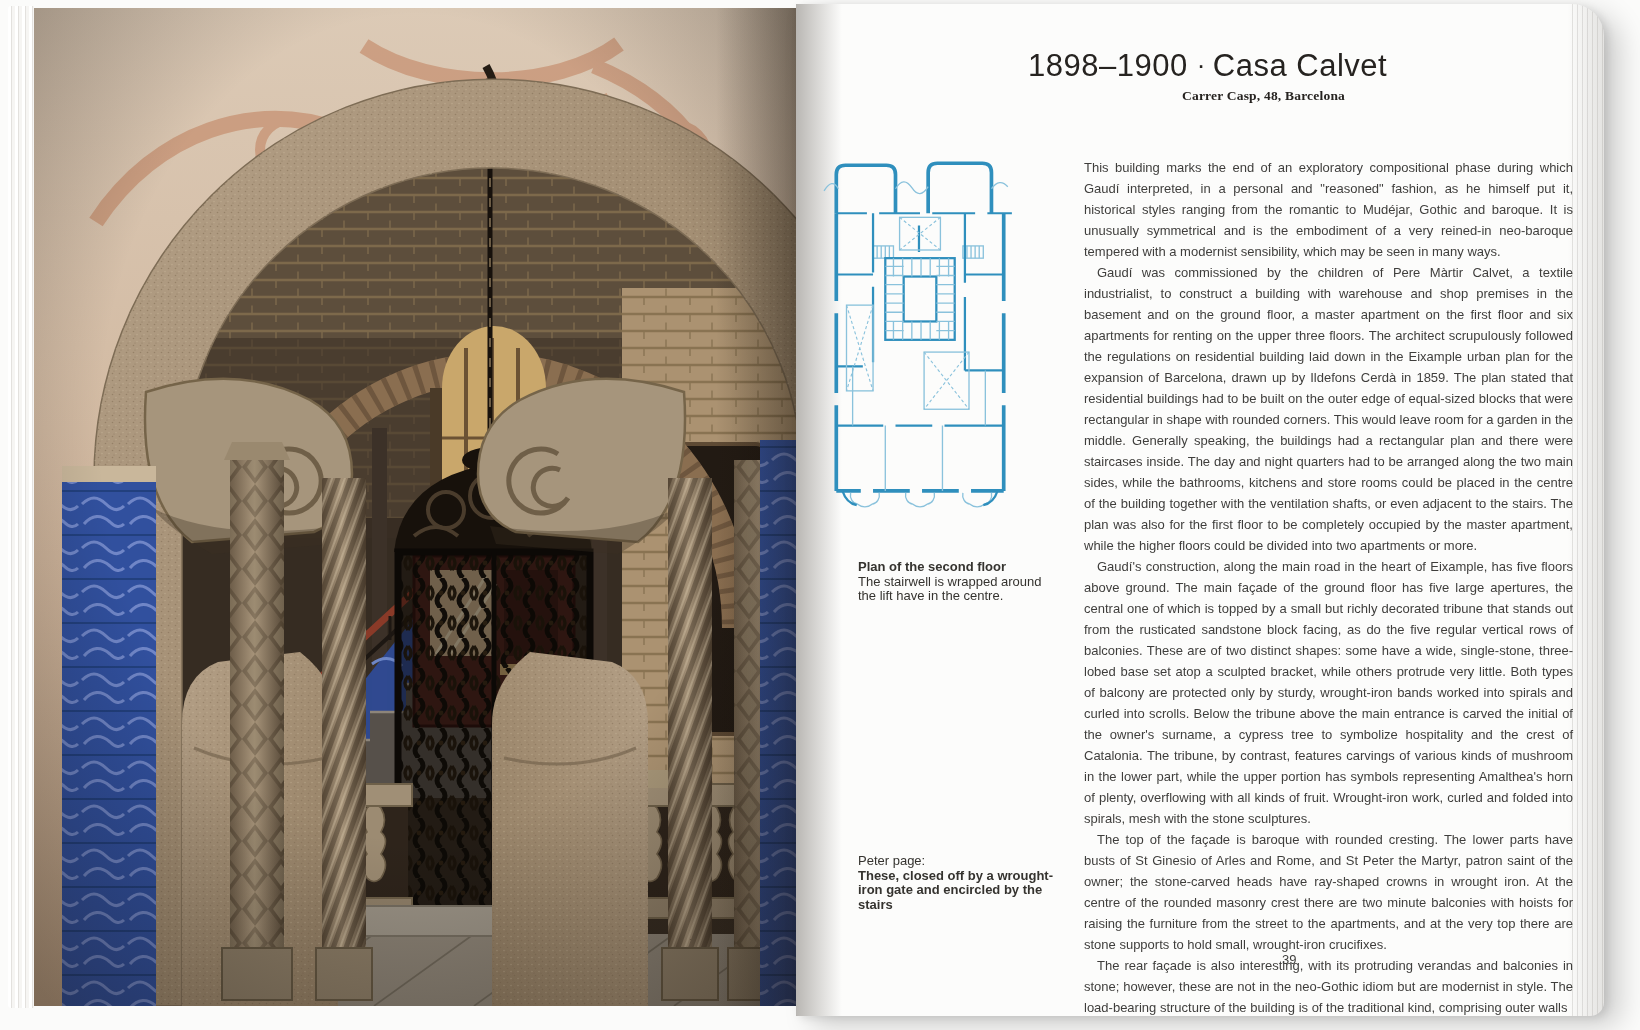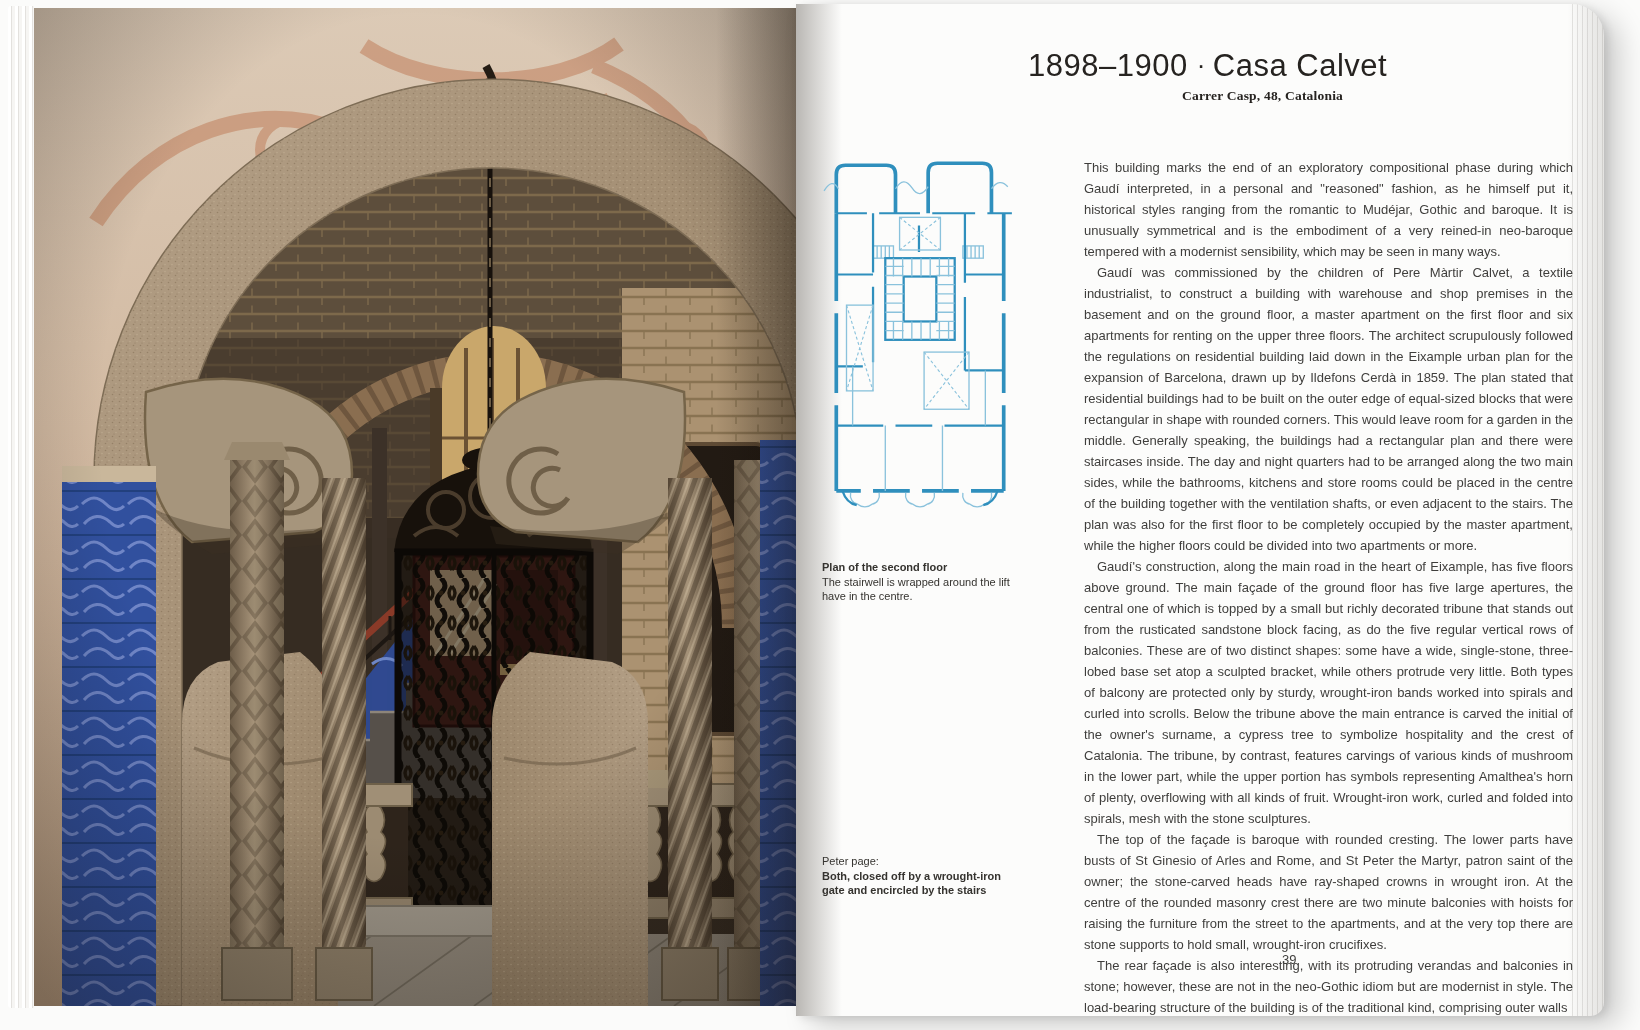--- a/index.html
+++ b/index.html
@@ -21,21 +21,21 @@
   .edge-right{position:absolute;left:1568px;top:4px;width:36px;height:1012px;border-radius:0 32px 14px 0;
      background:repeating-linear-gradient(to right,rgba(0,0,0,0) 0 4px,rgba(120,115,108,.18) 4px 5px),
                 linear-gradient(to right,rgba(0,0,0,0),rgba(90,85,78,.15));}
   
   .title-row{position:absolute;left:1028px;top:48px;white-space:nowrap;color:#262320;
      font-family:Liberation Sans, sans-serif;font-size:31px;letter-spacing:.5px;}
   .title-sep{display:inline-block;margin:0 7px 0 9px;transform:translateY(-2px);font-size:26px;}
   .subtitle{position:absolute;left:1182px;top:88px;color:#262320;font-weight:bold;
      font-family:"Liberation Serif","DejaVu Serif",serif;font-size:13.5px;letter-spacing:.2px;}
   .plan-fig{position:absolute;left:822px;top:152px;width:196px;height:396px;}
-  .caption{position:absolute;width:196px;color:#35332f;font-size:11px;line-height:14.5px;}
+  .caption{position:absolute;width:196px;color:#35332f;font-size:13px;line-height:14.5px;margin-left:36px;}
   .caption .cap-bold{font-weight:bold;}
   .cap1{left:822px;top:560px;}
   .cap2{left:822px;top:854px;}
   .bodycol{position:absolute;left:1084px;top:157px;width:489px;color:var(--body-text,#3f3e3c);
      font-size:13px;line-height:21px;text-align:justify;}
   .bodycol p{margin:0;}
   .bodycol p + p{text-indent:13px;}
   .pagenum{position:absolute;left:1282px;top:952px;color:#3f3e3c;font-size:13px;text-align:center;}
   
   .pw{stroke:var(--plan-blue,#2f8fbd);stroke-width:3.6;fill:none;stroke-linecap:butt;}
@@ -299,21 +299,21 @@
 
   <div class="gutter-left"></div>
 
   <div class="page-right"></div>
   <div class="gutter-right"></div>
   <div class="edge-right"></div>
 
   <div class="title-row">
     <span>1898–1900</span><span class="title-sep">·</span><span>Casa Calvet</span>
   </div>
-  <div class="subtitle">Carrer Casp, 48, Catalonia</div>
+  <div class="subtitle">Carrer Casp, 48, Barcelona</div>
 
   <div class="plan-fig">
     <svg viewBox="0 0 192 390">
 
       <path class="pw" d="M14,60 V22 Q14,13 23,13 H63 Q72,13 72,22 V60"></path>
       <path class="pw" d="M104,60 V20 Q104,11 113,11 H157 Q166,11 166,20 V60"></path>
       <path class="pl" d="M2,38 q8,-13 14,-2"></path>
       <path class="pl" d="M72,36 q8,-13 16,-1 q8,12 16,-1"></path>
       <path class="pl" d="M166,36 q8,-11 16,-2"></path>
       <path class="pm" d="M14,60 H44 M56,60 H96 M108,60 H150 M162,60 H186"></path>
@@ -365,21 +365,21 @@
     </svg>
   </div>
 
   <div class="caption cap1">
     <div class="cap-bold">Plan of the second floor</div>
     <div>The stairwell is wrapped around the lift have in the centre.</div>
   </div>
 
   <div class="caption cap2">
     <div>Peter page:</div>
-    <div class="cap-bold">Both, closed off by a wrought-iron gate and encircled by the stairs</div>
+    <div class="cap-bold">These, closed off by a wrought-iron gate and encircled by the stairs</div>
   </div>
 
   <div class="bodycol">
     <p>This building marks the end of an exploratory compositional phase during which Gaudí interpreted, in a personal and "reasoned" fashion, as he himself put it, historical styles ranging from the romantic to Mudéjar, Gothic and baroque. It is unusually symmetrical and is the embodiment of a very reined-in neo-baroque tempered with a modernist sensibility, which may be seen in many ways.</p>
     <p>Gaudí was commissioned by the children of Pere Màrtir Calvet, a textile industrialist, to construct a building with warehouse and shop premises in the basement and on the ground floor, a master apartment on the first floor and six apartments for renting on the upper three floors. The architect scrupulously followed the regulations on residential building laid down in the Eixample urban plan for the expansion of Barcelona, drawn up by Ildefons Cerdà in 1859. The plan stated that residential buildings had to be built on the outer edge of equal-sized blocks that were rectangular in shape with rounded corners. This would leave room for a garden in the middle. Generally speaking, the buildings had a rectangular plan and there were staircases inside. The day and night quarters had to be arranged along the two main sides, while the bathrooms, kitchens and store rooms could be placed in the centre of the building together with the ventilation shafts, or even adjacent to the stairs. The plan was also for the first floor to be completely occupied by the master apartment, while the higher floors could be divided into two apartments or more.</p>
     <p>Gaudí's construction, along the main road in the heart of Eixample, has five floors above ground. The main façade of the ground floor has five large apertures, the central one of which is topped by a small but richly decorated tribune that stands out from the rusticated sandstone block facing, as do the five regular vertical rows of balconies. These are of two distinct shapes: some have a wide, single-stone, three-lobed base set atop a sculpted bracket, while others protrude very little. Both types of balcony are protected only by sturdy, wrought-iron bands worked into spirals and curled into scrolls. Below the tribune above the main entrance is carved the initial of the owner's surname, a cypress tree to symbolize hospitality and the crest of Catalonia. The tribune, by contrast, features carvings of various kinds of mushroom in the lower part, while the upper portion has symbols representing Amalthea's horn of plenty, overflowing with all kinds of fruit. Wrought-iron work, curled and folded into spirals, mesh with the stone sculptures.</p>
     <p>The top of the façade is baroque with rounded cresting. The lower parts have busts of St Ginesio of Arles and Rome, and St Peter the Martyr, patron saint of the owner; the stone-carved heads have ray-shaped crowns in wrought iron. At the centre of the rounded masonry crest there are two minute balconies with hoists for raising the furniture from the street to the apartments, and at the very top there are stone supports to hold small, wrought-iron crucifixes.</p>
     <p>The rear façade is also interesting, with its protruding verandas and balconies in stone; however, these are not in the neo-Gothic idiom but are modernist in style. The load-bearing structure of the building is of the traditional kind, comprising outer walls</p>
   </div>
 

